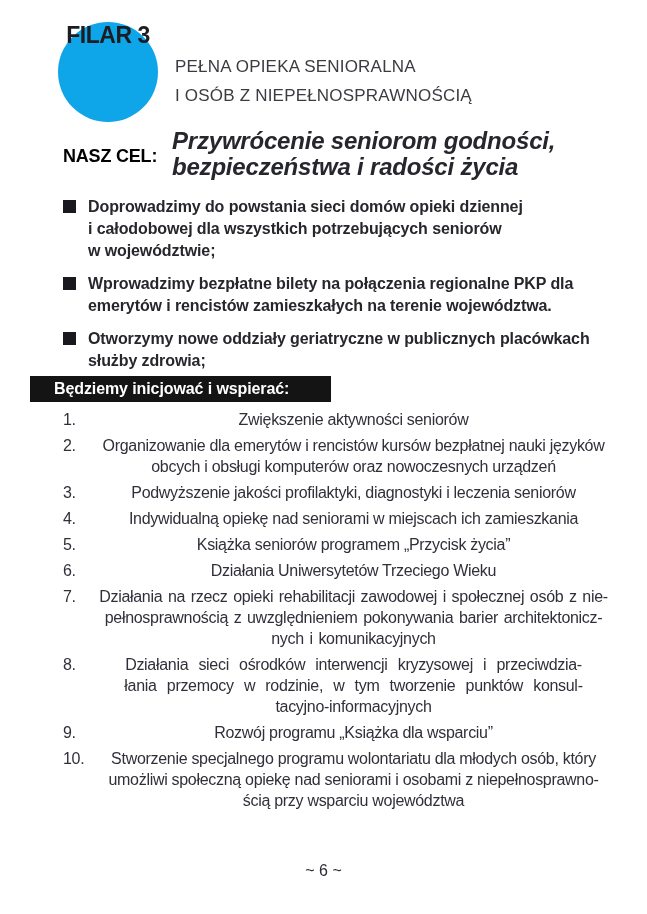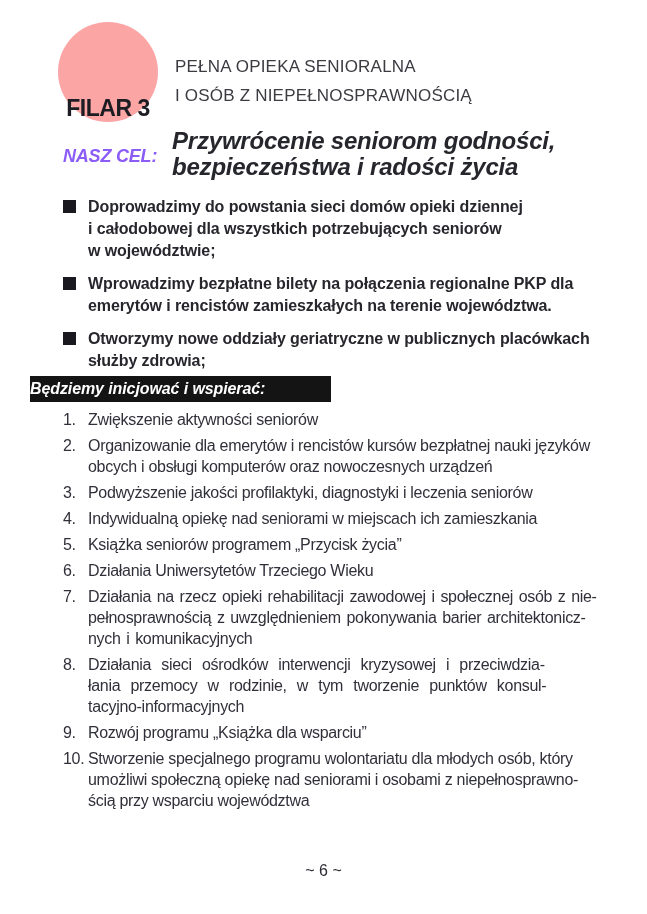--- a/index.html
+++ b/index.html
@@ -15,43 +15,43 @@
     position: absolute; inset: 0;
     background: #ffffff;
   }
   .preline { white-space: pre-line; }
 
   
   .badge {
     position: absolute; left: 58px; top: 22px;
     width: 100px; height: 100px;
     border-radius: 50%;
-    background: #fca5a5;
-    display: flex; align-items: flex-end; justify-content: center;
+    background: #0ea5e9;
+    display: flex; align-items: flex-start; justify-content: center;
   }
   .badge .pillar {
     font-weight: 700;
     font-size: 23px;
     letter-spacing: -0.5px;
     color: #1c1c22;
   }
 
   
   .title {
     position: absolute; left: 175px; top: 52px;
     font-size: 17px; line-height: 29px;
     color: #3b3b41;
     letter-spacing: 0.2px;
   }
 
   
   .goal-label {
     position: absolute; left: 63px; top: 146px;
-    font-weight: 700; font-style: italic;
-    font-size: 18px; color: #8b5cf6;
+    font-weight: 700; 
+    font-size: 18px; color: #000000;
     letter-spacing: -0.2px;
   }
   .goal-text {
     position: absolute; left: 172px; top: 128px;
     font-weight: 700; font-style: italic;
     font-size: 24px; line-height: 26px;
     color: #26262d;
     letter-spacing: -0.2px;
   }
 
@@ -72,41 +72,41 @@
     font-weight: 700; font-size: 16px; line-height: 22px;
     color: #26262c; letter-spacing: -0.1px;
   }
 
   
   .bar {
     position: absolute; left: 30px; top: 376px;
     width: 301px; height: 26px;
     background: #141414;
     display: flex; align-items: center;
-    font-style: italic;
+    padding-left: 24px;
   }
   .bar .bar-label {
     color: #ffffff; font-weight: 700; font-size: 16px;
     letter-spacing: -0.1px;
   }
 
   
   .numlist {
     position: absolute; left: 63px; top: 409px; width: 556px;
   }
   .numitem {
     display: flex; align-items: flex-start;
     margin-bottom: 5px;
     font-size: 16px; line-height: 21px;
     color: #30303a; letter-spacing: -0.3px;
   }
   .numitem .num {
     flex: 0 0 25px; width: 25px;
   }
-  .numitem .n-text { flex: 1; }
+  .numitem .n-text { flex: 1; text-align: center; }
   .numitem.spread .n-text { word-spacing: 6px; }
   .numitem.spread2 .n-text { word-spacing: 1.5px; }
 
   
   .footer {
     position: absolute; left: 0; top: 862px; width: 647px;
     text-align: center;
     font-size: 16px; color: #2c2c34;
   }
 </style>

